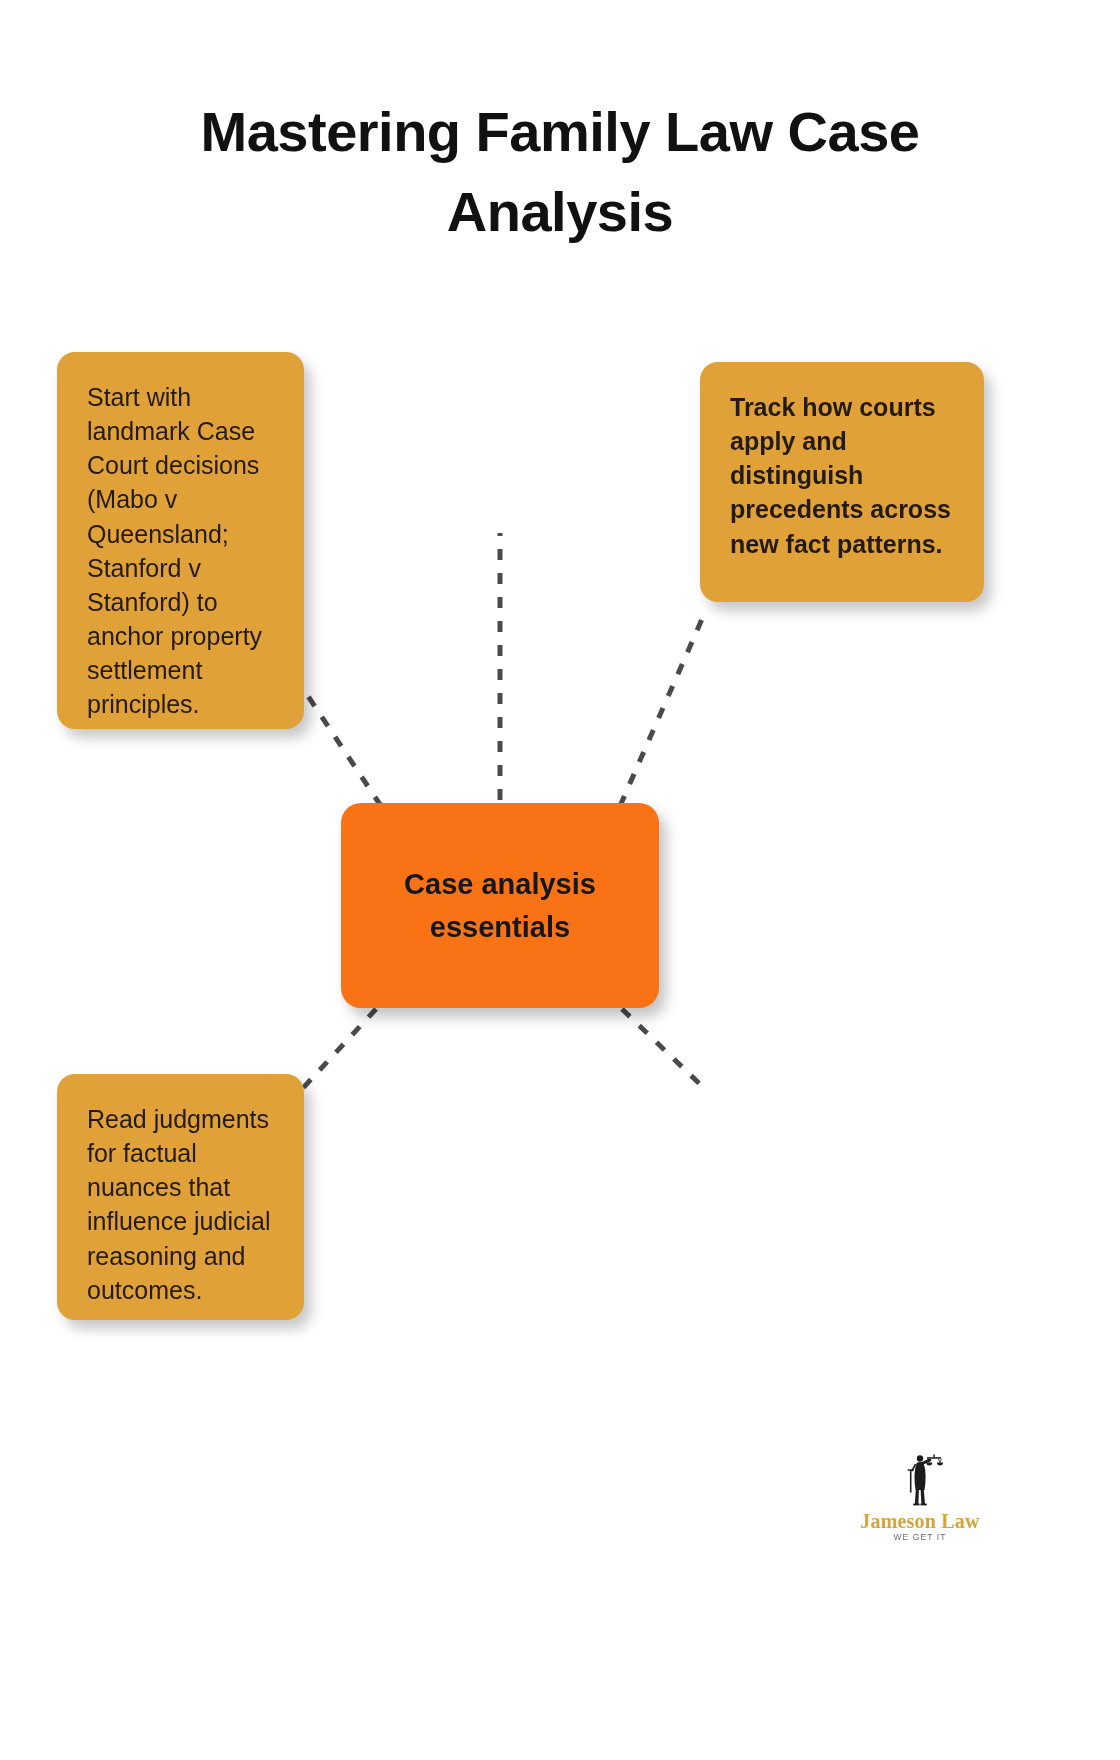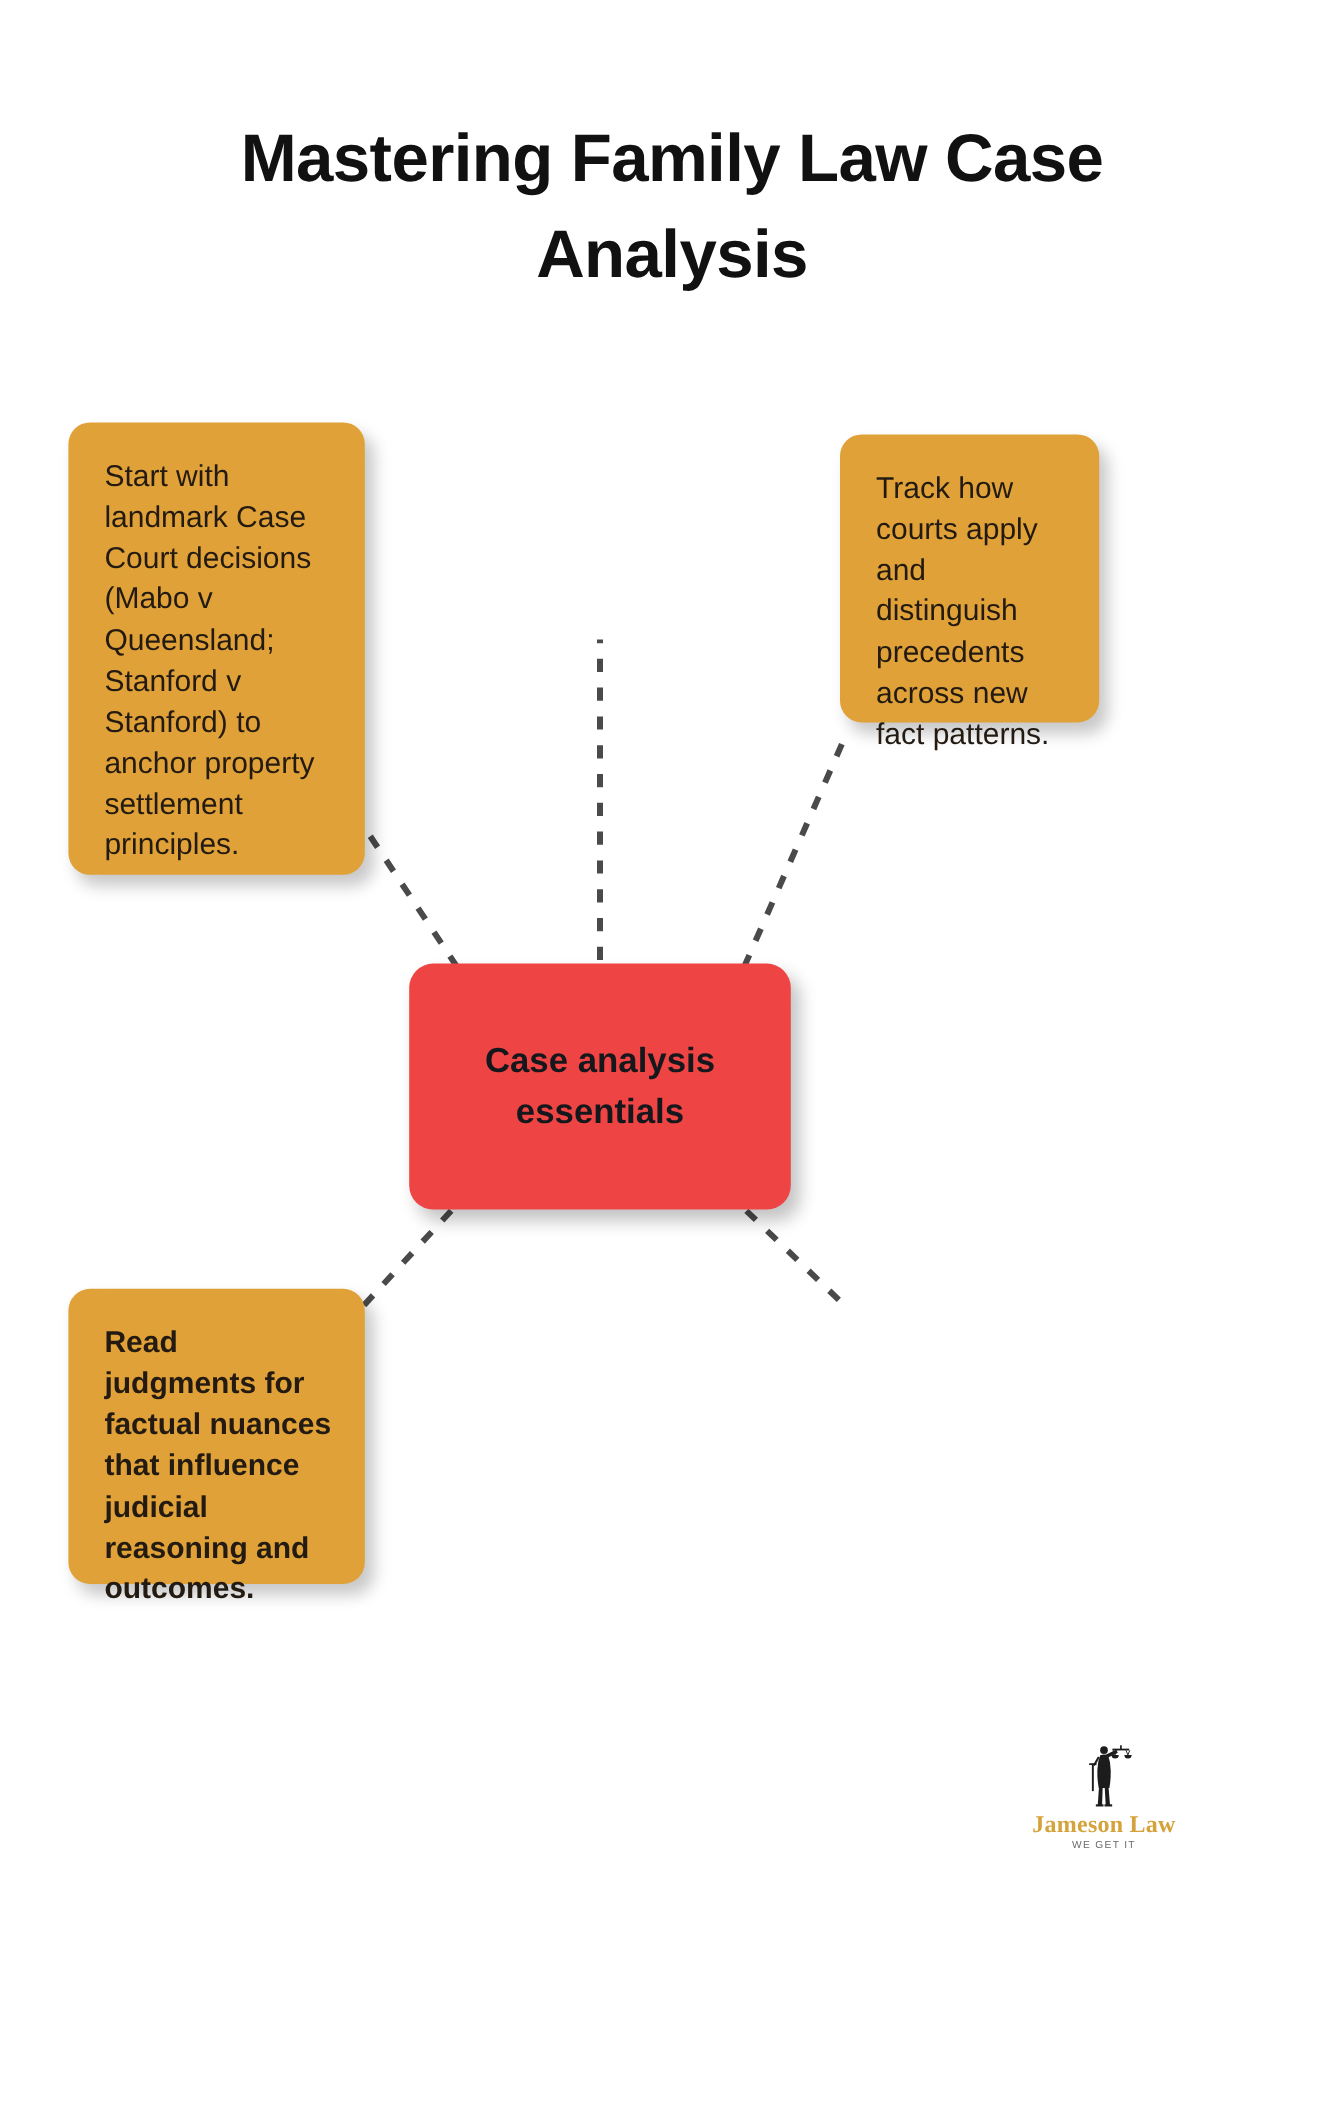--- a/index.html
+++ b/index.html
@@ -61,40 +61,40 @@
     color: #231a12;
     font-family: "Liberation Sans", sans-serif;
     box-shadow: 7px 9px 13px rgba(0,0,0,0.22);
     word-wrap: break-word;
   }
   .node.leaf {
     background: #e0a238;
   }
 
   .node.center {
-    background: #ef4444;
+    background: #f97316;
     display: flex;
     align-items: center;
     justify-content: center;
     text-align: center;
     font-weight: bold;
     font-size: 29px;
     line-height: 1.45;
     color: #14181c;
     padding: 20px;
     border-radius: 20px;
     box-shadow: 7px 9px 14px rgba(0,0,0,0.24);
   }
 
   
   #node-0 { left: 57px;  top: 352px;  width: 247px; height: 377px; }
   #node-1 { left: 378px; top: 362px;  width: 247px; height: 166px; }
-  #node-2 { left: 700px; top: 362px;  width: 216px; height: 240px; }
+  #node-2 { left: 700px; top: 362px;  width: 284px; height: 240px; font-weight: bold; }
   #node-center { left: 341px; top: 803px; width: 318px; height: 205px; }
-  #node-3 { left: 57px;  top: 1074px; width: 247px; height: 246px; font-weight: bold; }
+  #node-3 { left: 57px;  top: 1074px; width: 247px; height: 246px; }
   #node-4 { left: 700px; top: 1074px; width: 246px; height: 277px; }
 
   
   .logo {
     position: absolute;
     left: 860px;
     top: 1452px;
     width: 120px;
     text-align: center;
   }

